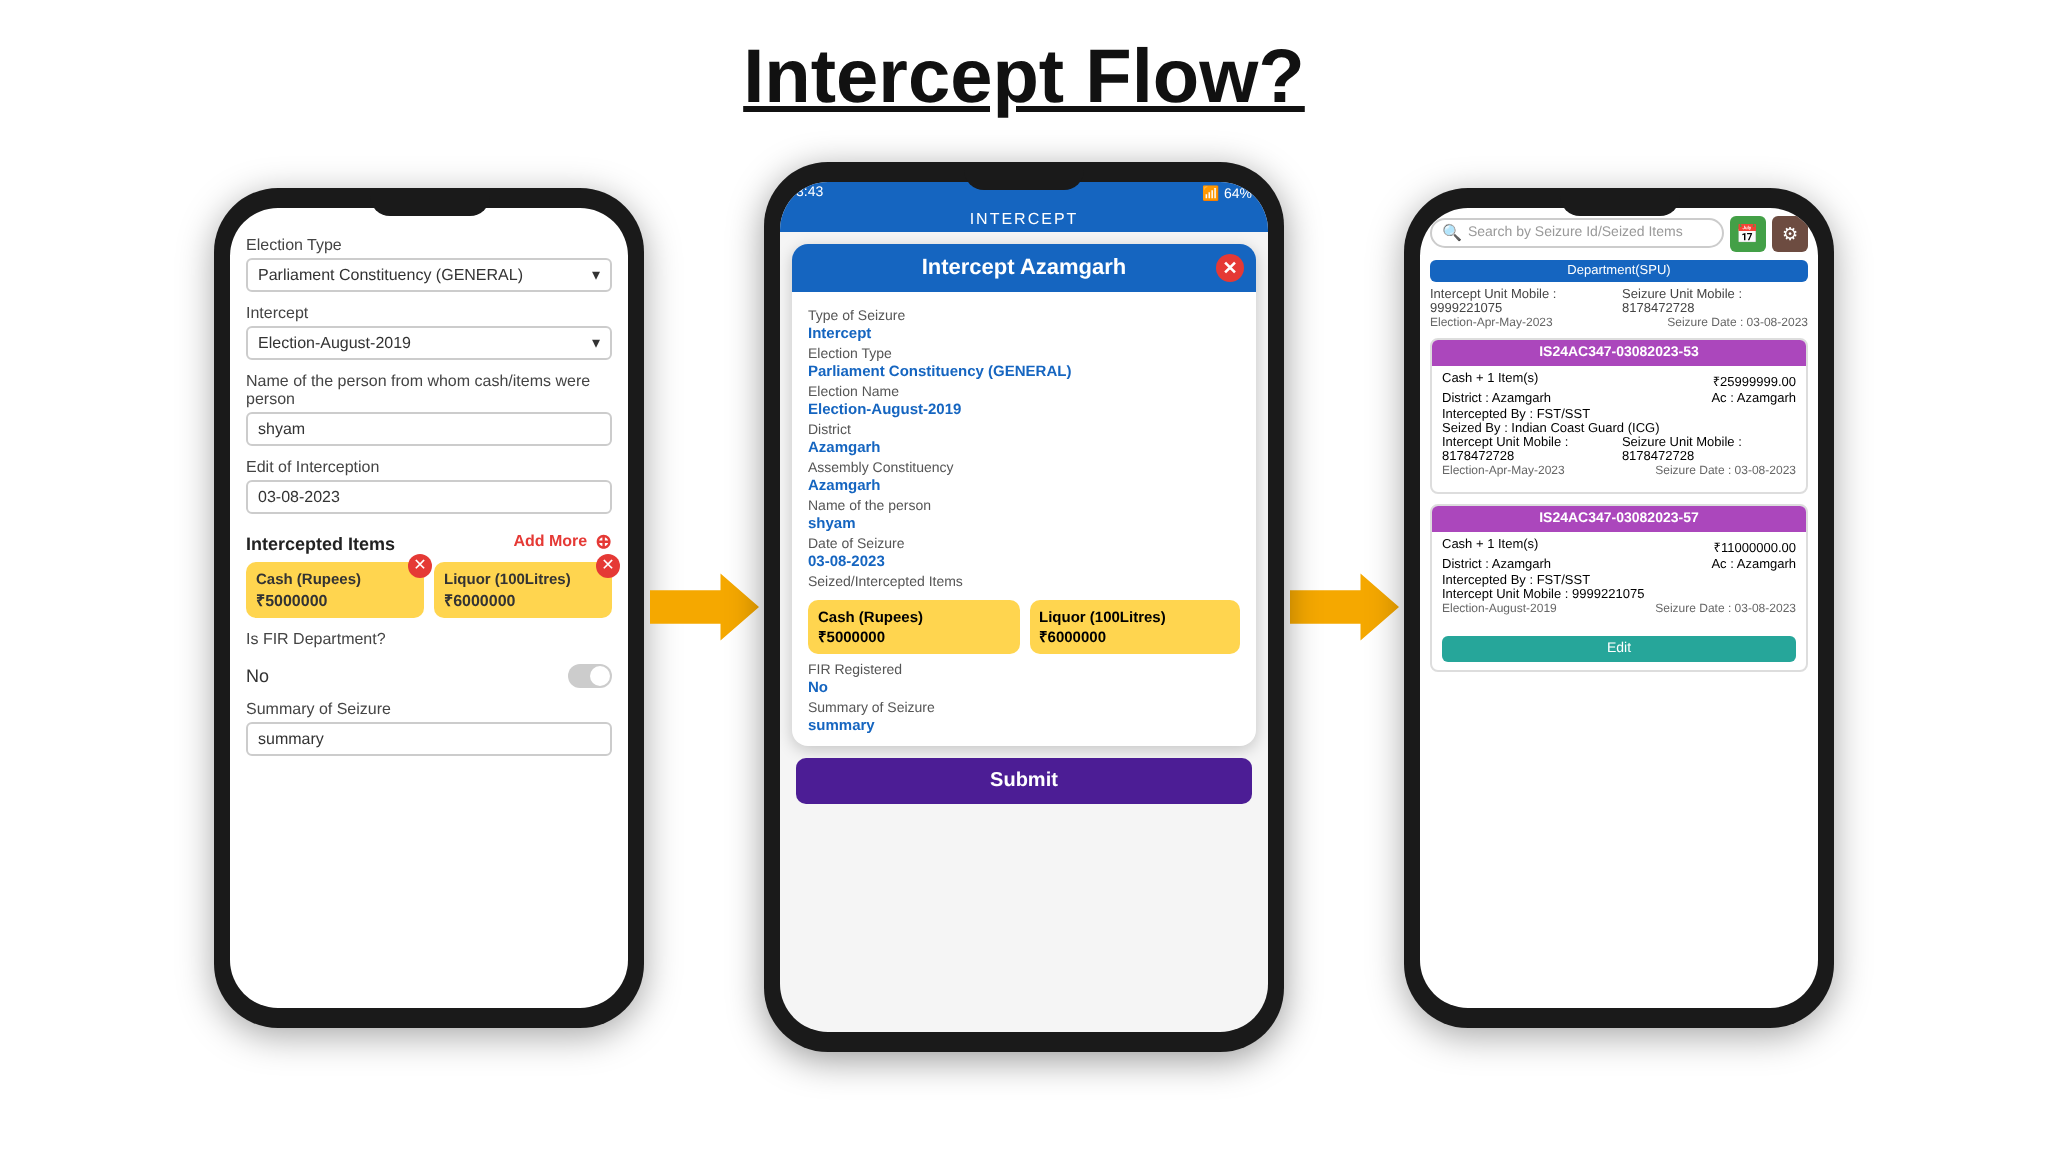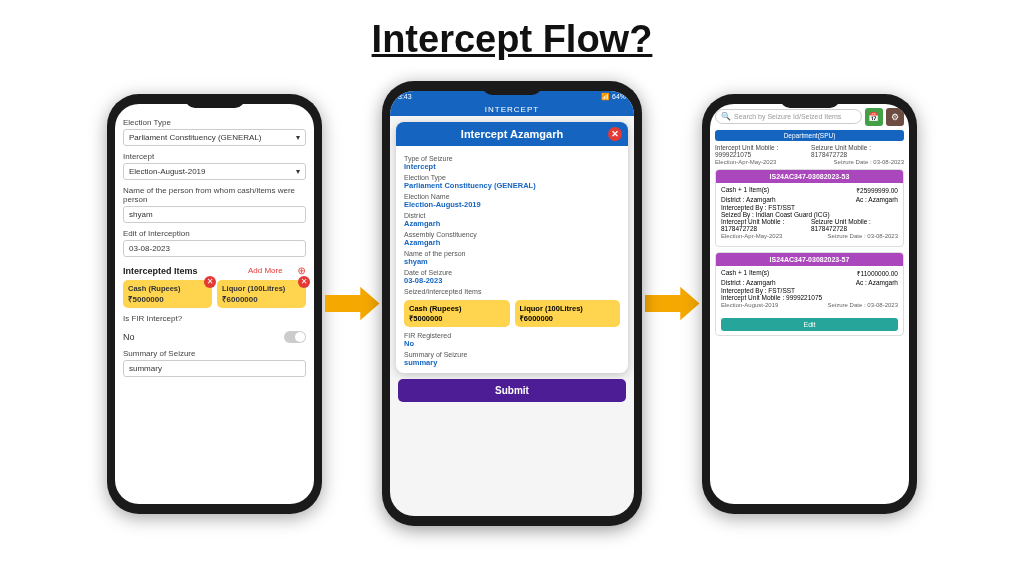--- a/index.html
+++ b/index.html
@@ -119,21 +119,22 @@
     .p1-intercepted-title {
       font-size: 9px;
       font-weight: bold;
       color: #222;
     }
     .p1-add-more {
       font-size: 8px;
       color: #e53935;
       display: flex;
       align-items: center;
-      gap: 15px;
+      gap: 4px;
+      font-weight: bold;
     }
     .p1-items-row {
       display: flex;
       gap: 5px;
     }
     .p1-item-badge {
       background: #ffd54f;
       border-radius: 5px;
       padding: 4px 5px;
       flex: 1;
@@ -418,21 +419,21 @@
             <div class="item-name">Cash (Rupees)</div>
             <div class="item-val">₹5000000</div>
           </div>
           <div class="p1-item-badge">
             <div class="close-dot">✕</div>
             <div class="item-name">Liquor (100Litres)</div>
             <div class="item-val">₹6000000</div>
           </div>
         </div>
 
-        <div class="p1-field-label">Is FIR Intercept?</div>
+        <div class="p1-field-label">Is FIR Department?</div>
         <div class="p1-fir-row">
           <span>No</span>
           <div class="p1-toggle">
             <div class="p1-toggle-dot"></div>
           </div>
         </div>
 
         <div class="p1-field-label">Summary of Seizure</div>
         <div class="p1-input">summary</div>
 

